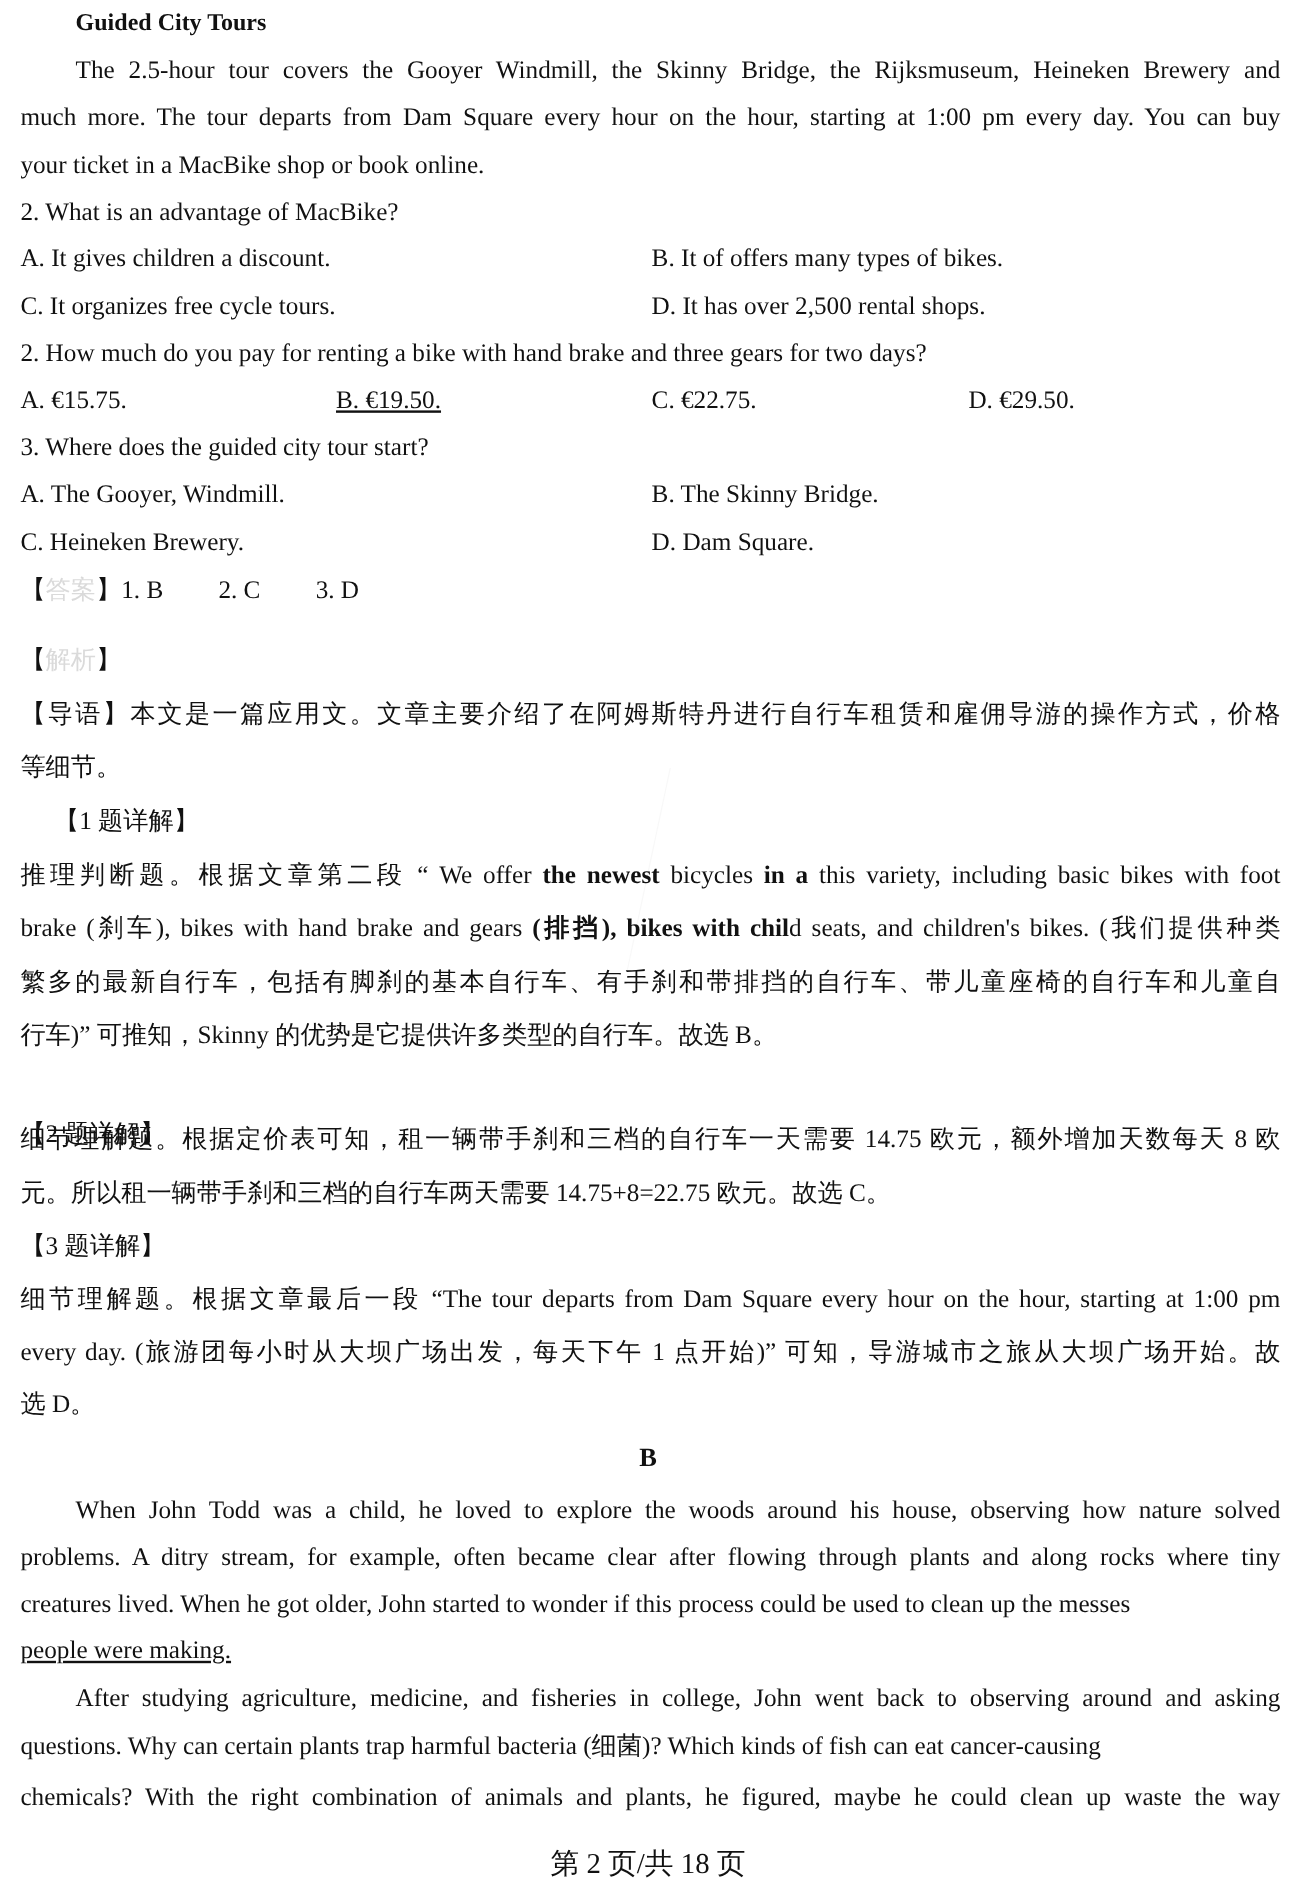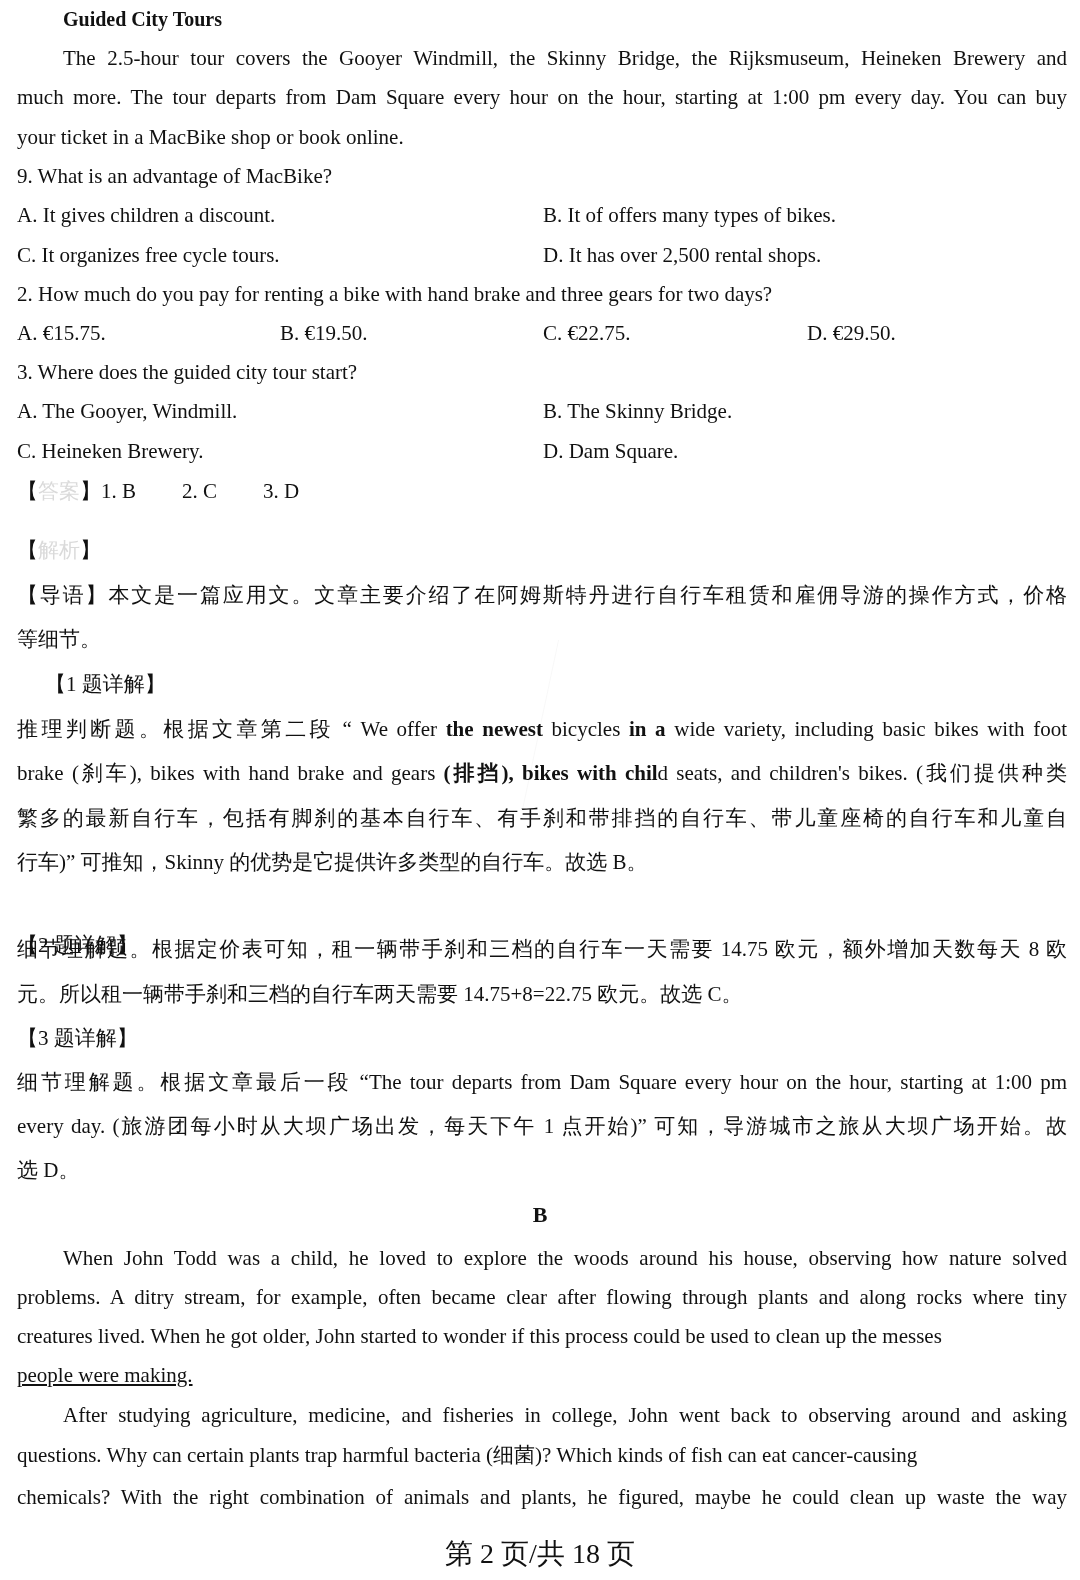--- a/index.html
+++ b/index.html
@@ -13,46 +13,46 @@
       font-size: 21px; line-height: 26px;
     }
     .indent { left: 63px; }
     .title { font-weight: bold; font-size: 20px; left: 63px; }
     .opt { position: absolute; white-space: nowrap; font-size: 21px; line-height: 26px; }
     .b { font-weight: bold; }
     .faded { color: #dadada; }
     .bracket { color: #111; }
     .center { left: 0; width: 1080px; text-align: center; }
     .section-letter { font-weight: bold; font-size: 22px; }
-    .footer { font-size: 28px; }
+    .footer { font-size: 24px; }
     .just { width: 1050px; text-align: justify; text-align-last: justify; }
     .watermark {
       position: absolute; left: 540px; top: 640px; width: 60px; height: 170px;
       border-left: 1px solid #f3f3f3; transform: skewX(-12deg); opacity: 0.6;
     }
   </style>
 </head>
 <body>
 
 <div class="watermark"></div>
 
 <div class="line title" style="top:6px;">Guided City Tours</div>
 <div class="line indent just" style="top:45px; width:1004px;">The 2.5-hour tour covers the Gooyer Windmill, the Skinny Bridge, the Rijksmuseum, Heineken Brewery and</div>
 <div class="line just" style="top:84px;">much more. The tour departs from Dam Square every hour on the hour, starting at 1:00 pm every day. You can buy</div>
 <div class="line" style="top:124px;">your ticket in a MacBike shop or book online.</div>
 
-<div class="line" style="top:163px;">9. What is an advantage of MacBike?</div>
+<div class="line" style="top:163px;">2. What is an advantage of MacBike?</div>
 <div class="opt" style="left:17px; top:202px;">A. It gives children a discount.</div>
 <div class="opt" style="left:543px; top:202px;">B. It of offers many types of bikes.</div>
 <div class="opt" style="left:17px; top:242px;">C. It organizes free cycle tours.</div>
 <div class="opt" style="left:543px; top:242px;">D. It has over 2,500 rental shops.</div>
 
 <div class="line" style="top:281px;">2. How much do you pay for renting a bike with hand brake and three gears for two days?</div>
 <div class="opt" style="left:17px; top:320px;">A. €15.75.</div>
-<div class="opt" style="left:280px; top:320px;">B. €19.50.</div>
+<div class="opt" style="left:280px; top:320px;text-decoration:underline;">B. €19.50.</div>
 <div class="opt" style="left:543px; top:320px;">C. €22.75.</div>
 <div class="opt" style="left:807px; top:320px;">D. €29.50.</div>
 
 <div class="line" style="top:359px;">3. Where does the guided city tour start?</div>
 <div class="opt" style="left:17px; top:398px;">A. The Gooyer, Windmill.</div>
 <div class="opt" style="left:543px; top:398px;">B. The Skinny Bridge.</div>
 <div class="opt" style="left:17px; top:438px;">C. Heineken Brewery.</div>
 <div class="opt" style="left:543px; top:438px;">D. Dam Square.</div>
 
 <div class="opt" style="left:17px; top:478px;">
@@ -60,21 +60,21 @@
 </div>
 
 <div class="opt" style="left:17px; top:537px;">
   <span class="bracket">【</span><span class="faded">解析</span><span class="bracket">】</span>
 </div>
 
 <div class="line just" style="top:582px;"><span>【导语】</span><span>本文是一篇应用文。文章主要介绍了在阿姆斯特丹进行自行车租赁和雇佣导游的操作方式，价格</span></div>
 <div class="line" style="top:626px;">等细节。</div>
 
 <div class="line" style="top:671px;margin-left:28px;">【1 题详解】</div>
-<div class="line just" style="top:716px;"><span>推理判断题。根据文章第二段 “ We offer </span><span class="b">the newest</span><span> bicycles </span><span class="b">in a</span><span> wide variety, including basic bikes with foot</span></div>
+<div class="line just" style="top:716px;"><span>推理判断题。根据文章第二段 “ We offer </span><span class="b">the newest</span><span> bicycles </span><span class="b">in a</span><span> this variety, including basic bikes with foot</span></div>
 <div class="line just" style="top:760px;"><span>brake (刹车), bikes with hand brake and gears </span><span class="b">(排挡), bikes with chil</span><span>d seats, and children's bikes. (我们提供种类</span></div>
 <div class="line just" style="top:805px;">繁多的最新自行车，包括有脚刹的基本自行车、有手刹和带排挡的自行车、带儿童座椅的自行车和儿童自</div>
 <div class="line" style="top:849px;">行车)” 可推知，Skinny 的优势是它提供许多类型的自行车。故选 B。</div>
 
 <div class="line" style="top:932px;">【2 题详解】</div>
 <div class="line just" style="top:936px;">细节理解题。根据定价表可知，租一辆带手刹和三档的自行车一天需要 14.75 欧元，额外增加天数每天 8 欧</div>
 <div class="line" style="top:981px;">元。所以租一辆带手刹和三档的自行车两天需要 14.75+8=22.75 欧元。故选 C。</div>
 
 <div class="line" style="top:1025px;">【3 题详解】</div>
 <div class="line just" style="top:1069px;">细节理解题。根据文章最后一段 “The tour departs from Dam Square every hour on the hour, starting at 1:00 pm</div>

